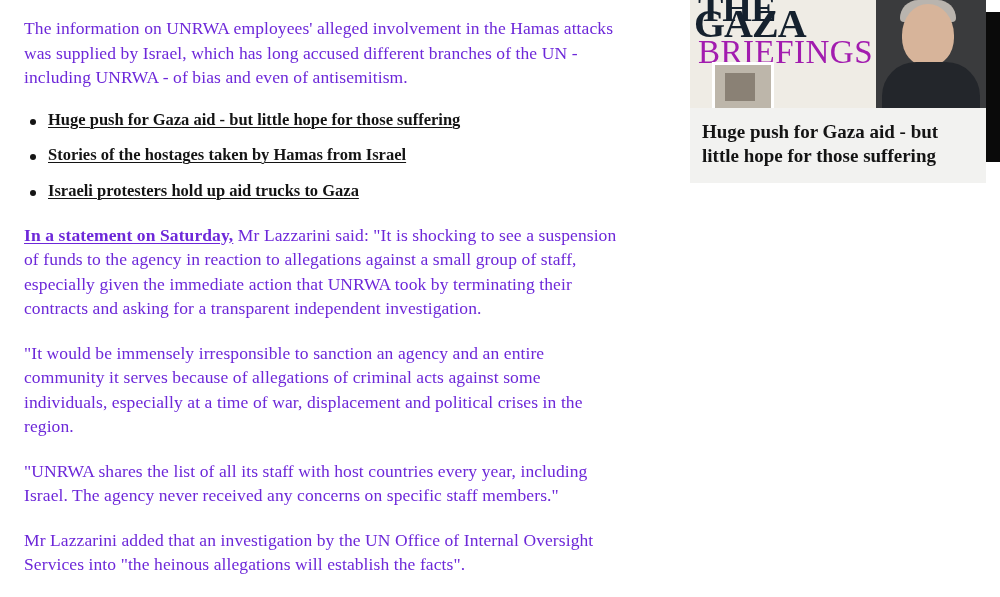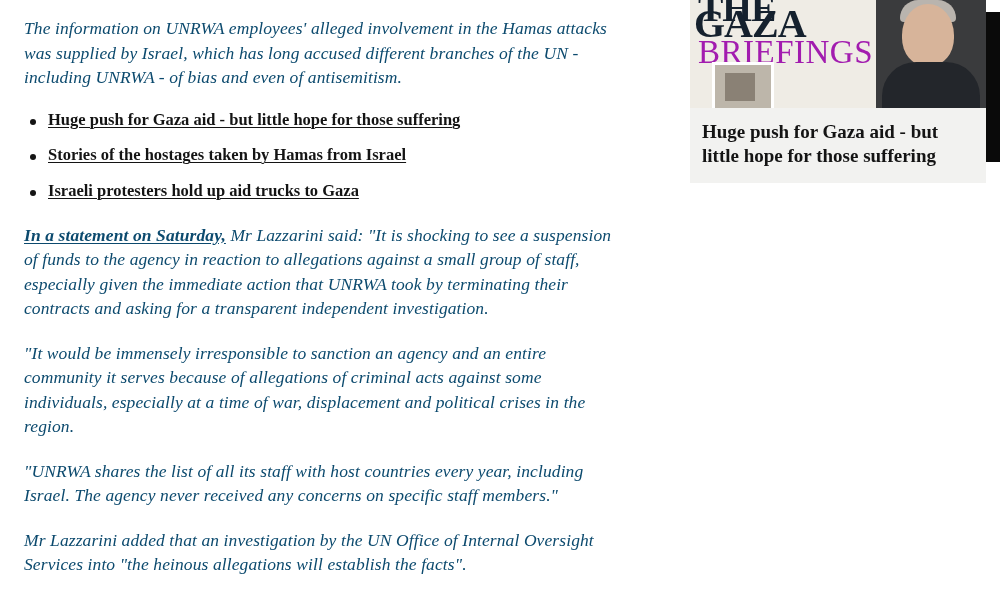--- a/index.html
+++ b/index.html
@@ -25,23 +25,22 @@
   .article {
     width: 660px;
     box-sizing: border-box;
     padding: 16px 40px 0 24px;
   }
   .article p {
     margin: 0 0 20px 0;
     font-family: "Liberation Serif", serif;
     font-size: 17.5px;
     line-height: 1.40;
-    color: #0c4a6e;
+    color: #6d28d9;
     letter-spacing: 0.1px;
-    font-style: italic;
   }
   .article p.tight {
     margin-bottom: 18px;
   }
   .lead-in {
     font-weight: bold;
     text-decoration: underline;
     text-underline-offset: 2px;
   }
   

